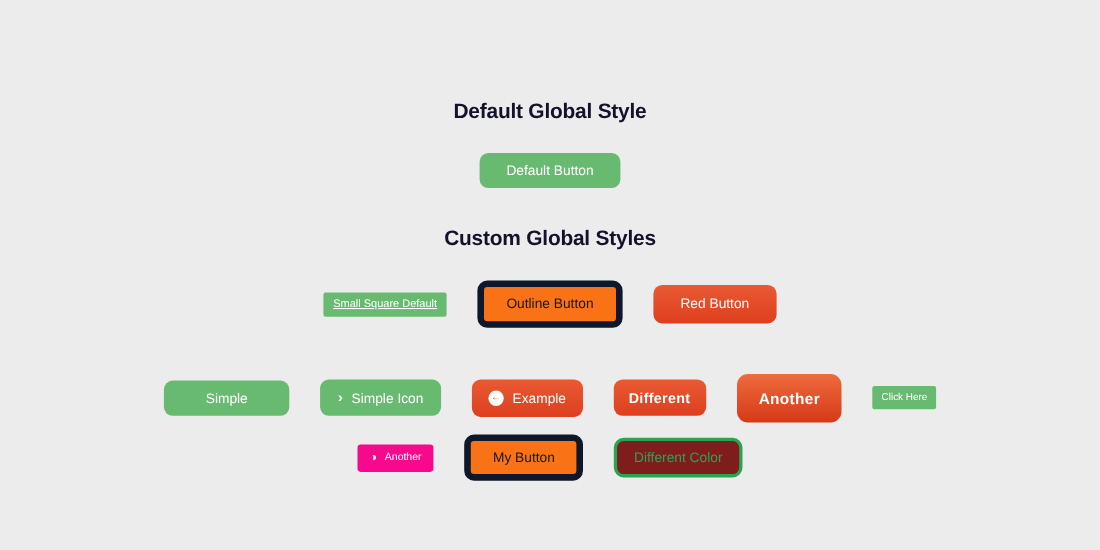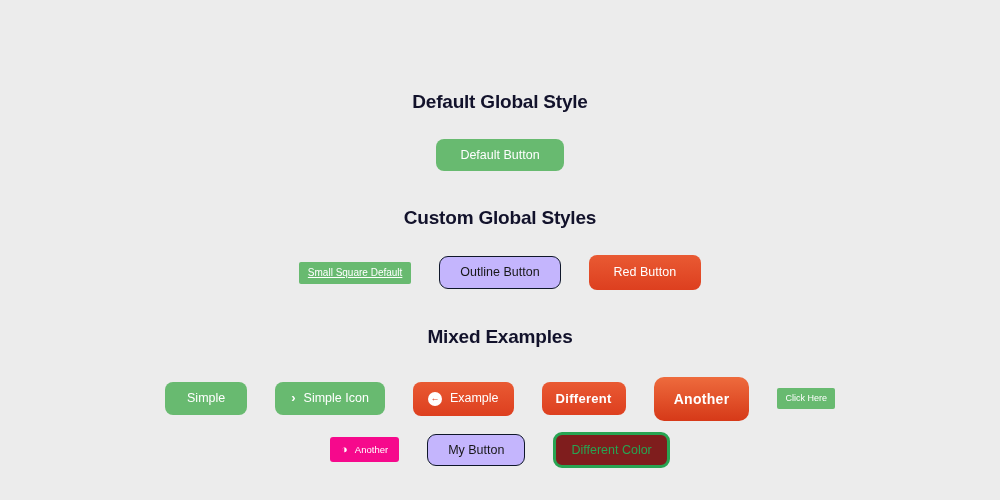--- a/index.html
+++ b/index.html
@@ -33,41 +33,41 @@
     display:inline-flex;align-items:center;justify-content:center;
     gap:8px;
     line-height:1;
     white-space:nowrap;
   }
   
   .btn-green{
     background:#68ba70;color:#ffffff;
     border-radius:8px;
     font-size:12.5px;
-    padding:10px 22px;
+    padding:10px 38px;
   }
   .btn-green-wide{padding:10px 24px;}
   
   .btn-green-small{
     background:#68ba70;color:#ffffff;
     border-radius:2px;
     font-size:10px;
     padding:6px 9px;
     text-decoration:underline;
   }
   .btn-green-tiny{
     background:#68ba70;color:#ffffff;
     border-radius:2px;
     font-size:9px;
     padding:6px 8px;
   }
   
   .btn-outline-black{
-    background:#c4b5fd;color:#171717;
-    border:1px solid #0f172a;
+    background:#f97316;color:#171717;
+    border:6px solid #0f172a;
     border-radius:9px;
     font-size:12.5px;
     padding:9px 20px;
   }
   
   .btn-outline-green{
     background:#7f1d1d;color:#28a452;
     border:3px solid #28a452;
     border-radius:9px;
     font-size:12.5px;
@@ -140,21 +140,20 @@
   <div class="section s2">
     <h2 class="section-title">Custom Global Styles</h2>
     <div class="btn-row">
       <button class="btn-green-small">Small Square Default</button>
       <button class="btn-outline-black">Outline Button</button>
       <button class="btn-red" style="padding:11px 25px;">Red Button</button>
     </div>
   </div>
 
   <div class="section s3">
-    <h2 class="section-title">Mixed Examples</h2>
 
     <div class="btn-row btn-row1">
       <button class="btn-green">Simple</button>
 
       <button class="btn-green" style="padding:10px 16px;">
         <span class="chevron">›</span>
         <span>Simple Icon</span>
       </button>
 
       <button class="btn-red" style="padding:10px 15px;">

